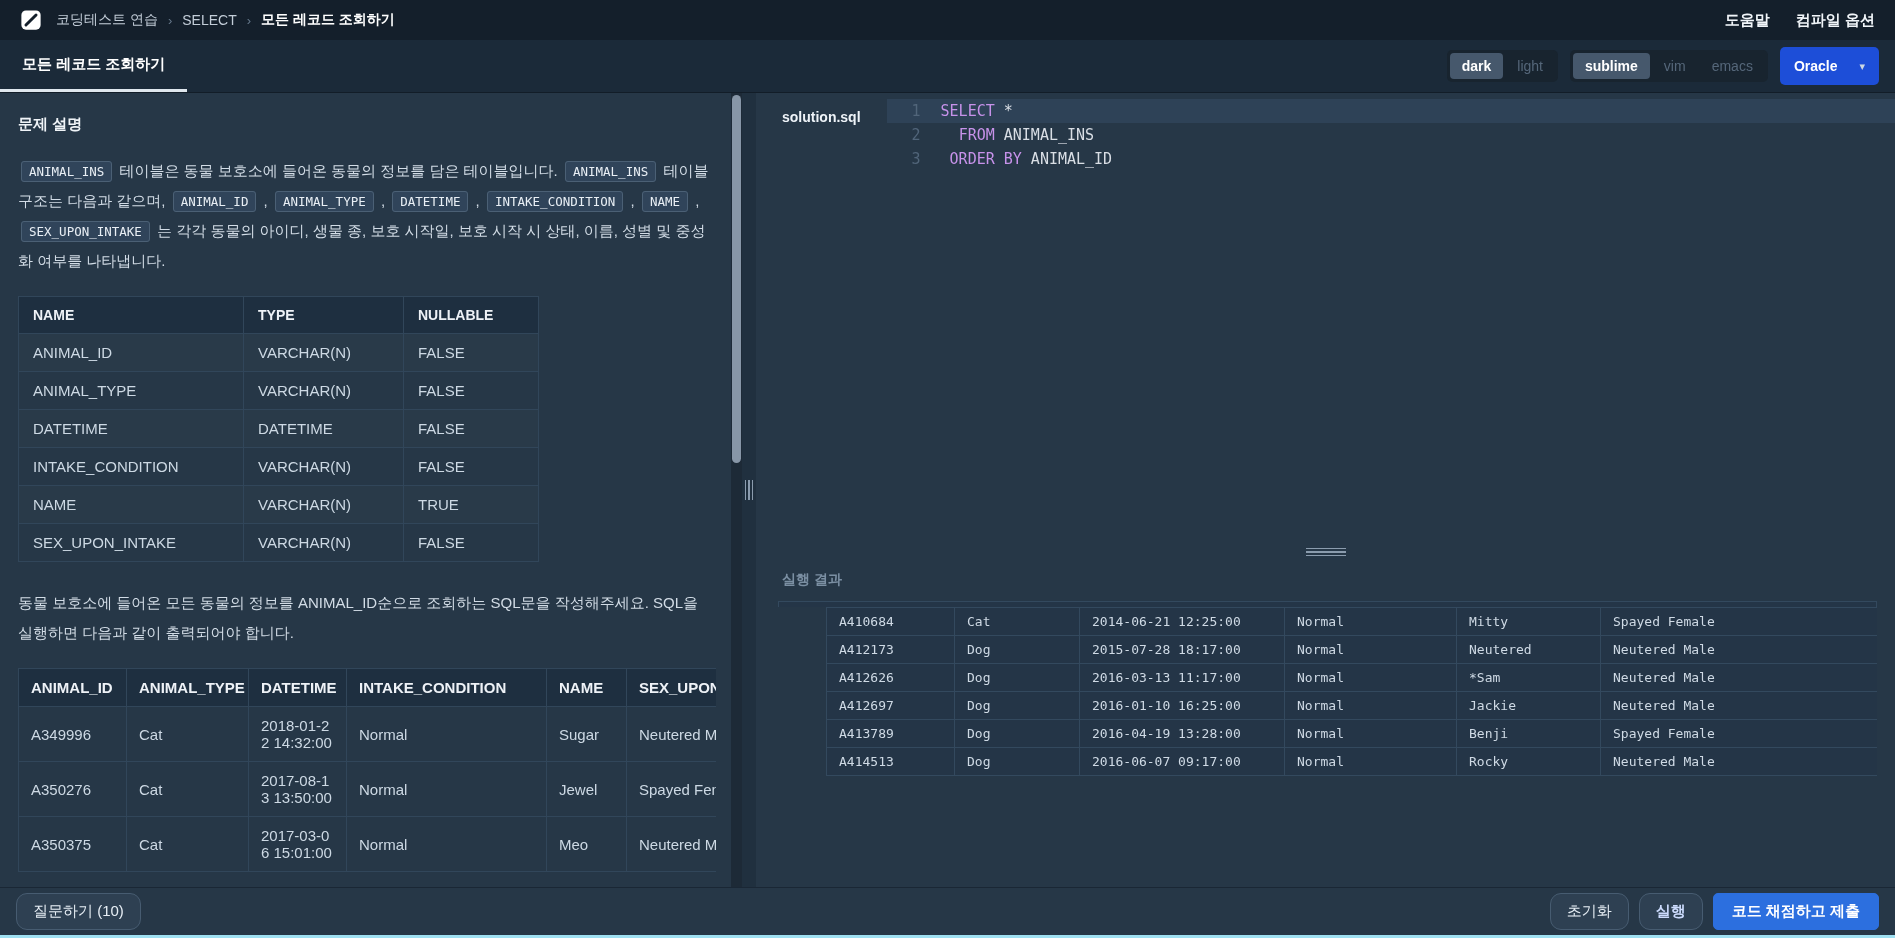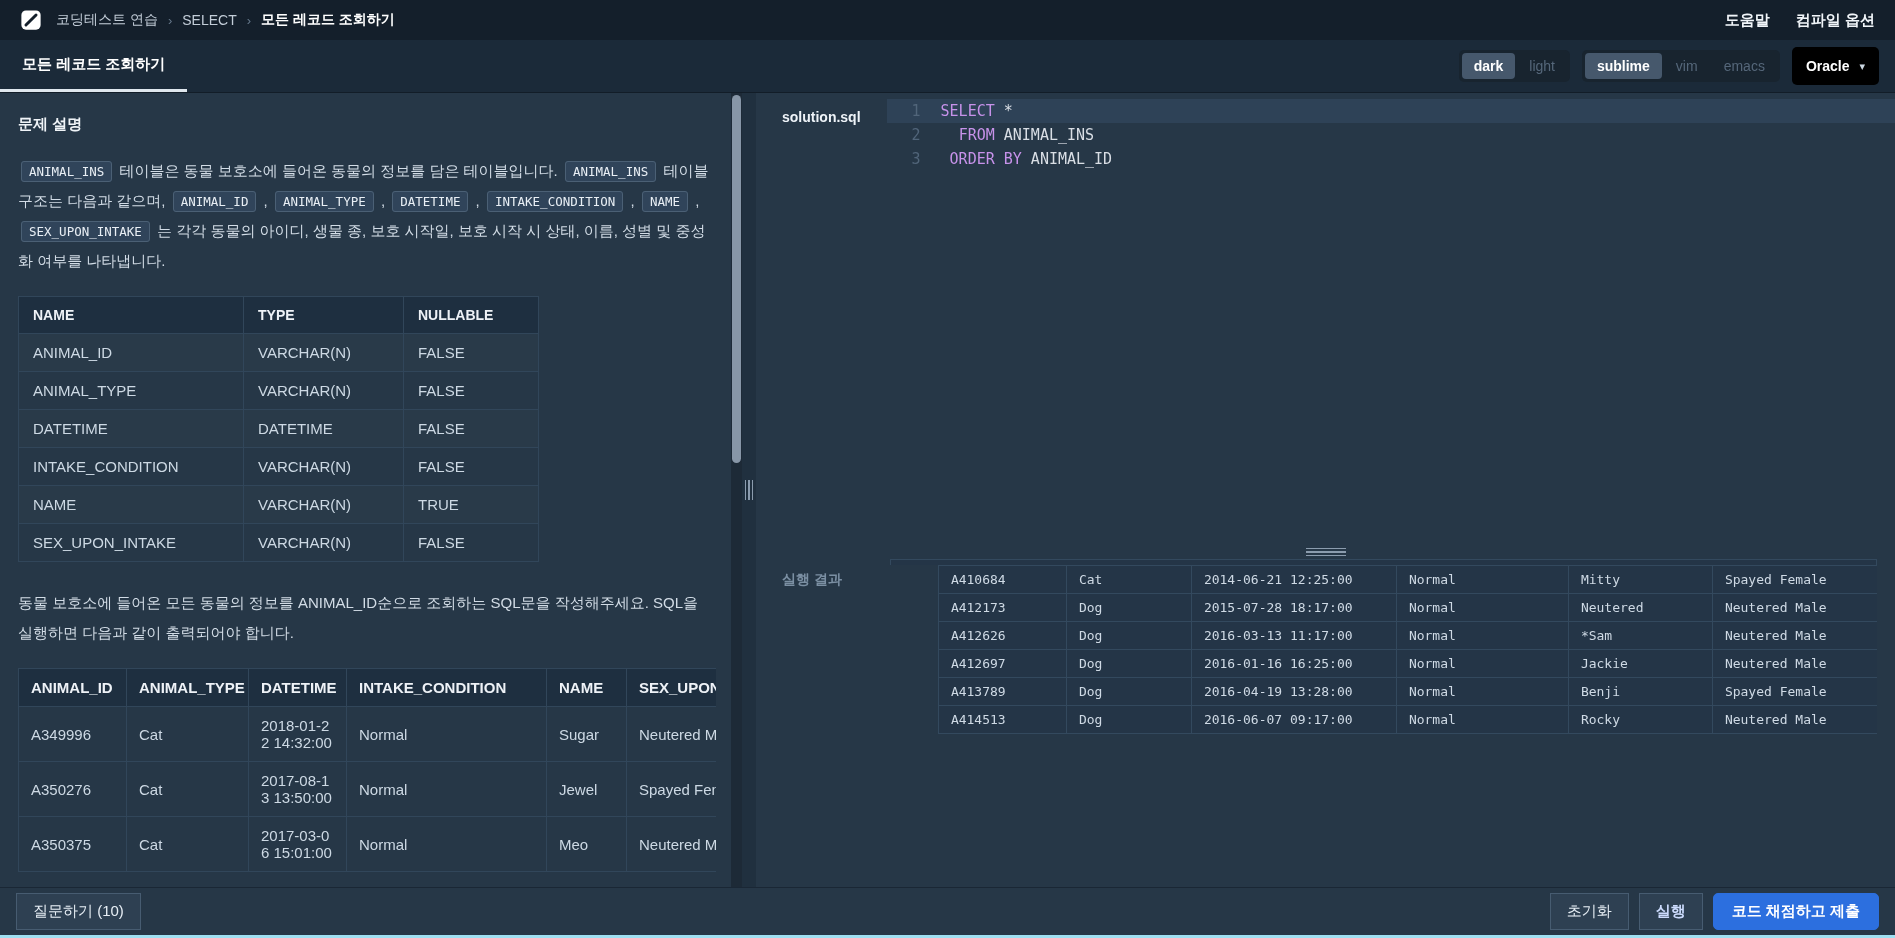--- a/index.html
+++ b/index.html
@@ -38,24 +38,24 @@
     border-bottom: 3px solid #dfe7ee; cursor: pointer;
   }
   .tab-controls { display: flex; align-items: center; gap: 12px; padding-right: 16px; }
   .seg-group {
     background: #18242f; border-radius: 5px; padding: 3px;
     display: flex; gap: 2px; font-size: 14px;
   }
   .seg { padding: 5px 12px; border-radius: 4px; color: #55677a; cursor: pointer; }
   .seg.on { background: #46586c; color: #ffffff; font-weight: bold; }
   .lang-btn {
-    background: #000000; border: none; border-radius: 5px;
+    background: #1d4ed8; border: none; border-radius: 5px;
     color: #ffffff; font-size: 14px; font-weight: bold;
     font-family: inherit; padding: 11px 14px; cursor: pointer;
-    display: flex; align-items: center; gap: 10px;
+    display: flex; align-items: center; gap: 22px;
   }
   .caret { font-size: 11px; color: #cdd8e3; }
 
   
   .main { flex: 1; display: flex; min-height: 0; }
 
   
   .left-panel { width: 742px; flex: none; position: relative; overflow: hidden; background: #263747; }
   .left-scroll { height: 100%; overflow: hidden; padding: 22px 26px 0 18px; }
   .section-title { font-size: 15px; font-weight: bold; color: #f0f4f8; margin-bottom: 22px; }
@@ -125,41 +125,41 @@
   .code-text { white-space: pre; }
   .tok-kw { color: #c792ea; }
   .tok-pl { color: #d9dee5; }
 
   .h-divider {
     height: 14px; flex: none; display: flex; align-items: center; justify-content: center;
     cursor: row-resize;
   }
   .hgrip i { display: block; width: 40px; height: 1.5px; background: #8b9cae; margin: 2px 0; }
 
-  .results-pane { flex: 1; min-height: 0; display: flex; flex-direction: row; }
+  .results-pane { flex: 1; min-height: 0; display: flex; flex-direction: column; }
   .results-title { padding: 12px 26px 12px; font-size: 14px; font-weight: bold; color: #7b8fa3; }
   .results-table-wrap { margin: 0 18px 0 22px; overflow: hidden; flex: 1; }
   .row-sliver { height: 6px; background: #243547; border: 1px solid #33495e; border-bottom: none; }
   .results-table {
     width: 100%; table-layout: fixed;
     font-family: "DejaVu Sans Mono", "Liberation Mono", monospace; font-size: 13px; margin-left: 48px;
   }
   .results-table td {
     background: #243547; border: 1px solid #33495e; color: #cfdae5;
     padding: 6px 12px; white-space: nowrap; overflow: hidden;
   }
 
   
   .footer {
     height: 48px; flex: none; background: #263747; border-top: 1px solid #1a2735;
     display: flex; align-items: center; justify-content: space-between; padding: 0 16px;
   }
   .footer-right { display: flex; align-items: center; gap: 10px; }
   .ghost-btn {
-    background: #2e4052; border: 1px solid #475c71; border-radius: 0;
+    background: #2e4052; border: 1px solid #475c71; border-radius: 11px;
     color: #e6edf4; font-size: 15px; font-family: inherit;
     padding: 8px 16px; cursor: pointer;
   }
   .ghost-btn.run { color: #ccdbfd; font-weight: bold; }
   .primary-btn {
     background: #2c6fdf; border: 1px solid #2c6fdf; border-radius: 5px;
     color: #ffffff; font-size: 15px; font-weight: bold; font-family: inherit;
     padding: 8px 18px; cursor: pointer;
   }
 
@@ -393,21 +393,21 @@
                 <td>A412626</td>
                 <td>Dog</td>
                 <td>2016-03-13 11:17:00</td>
                 <td>Normal</td>
                 <td>*Sam</td>
                 <td>Neutered Male</td>
               </tr>
               <tr>
                 <td>A412697</td>
                 <td>Dog</td>
-                <td>2016-01-16 16:25:00</td>
+                <td>2016-01-10 16:25:00</td>
                 <td>Normal</td>
                 <td>Jackie</td>
                 <td>Neutered Male</td>
               </tr>
               <tr>
                 <td>A413789</td>
                 <td>Dog</td>
                 <td>2016-04-19 13:28:00</td>
                 <td>Normal</td>
                 <td>Benji</td>

